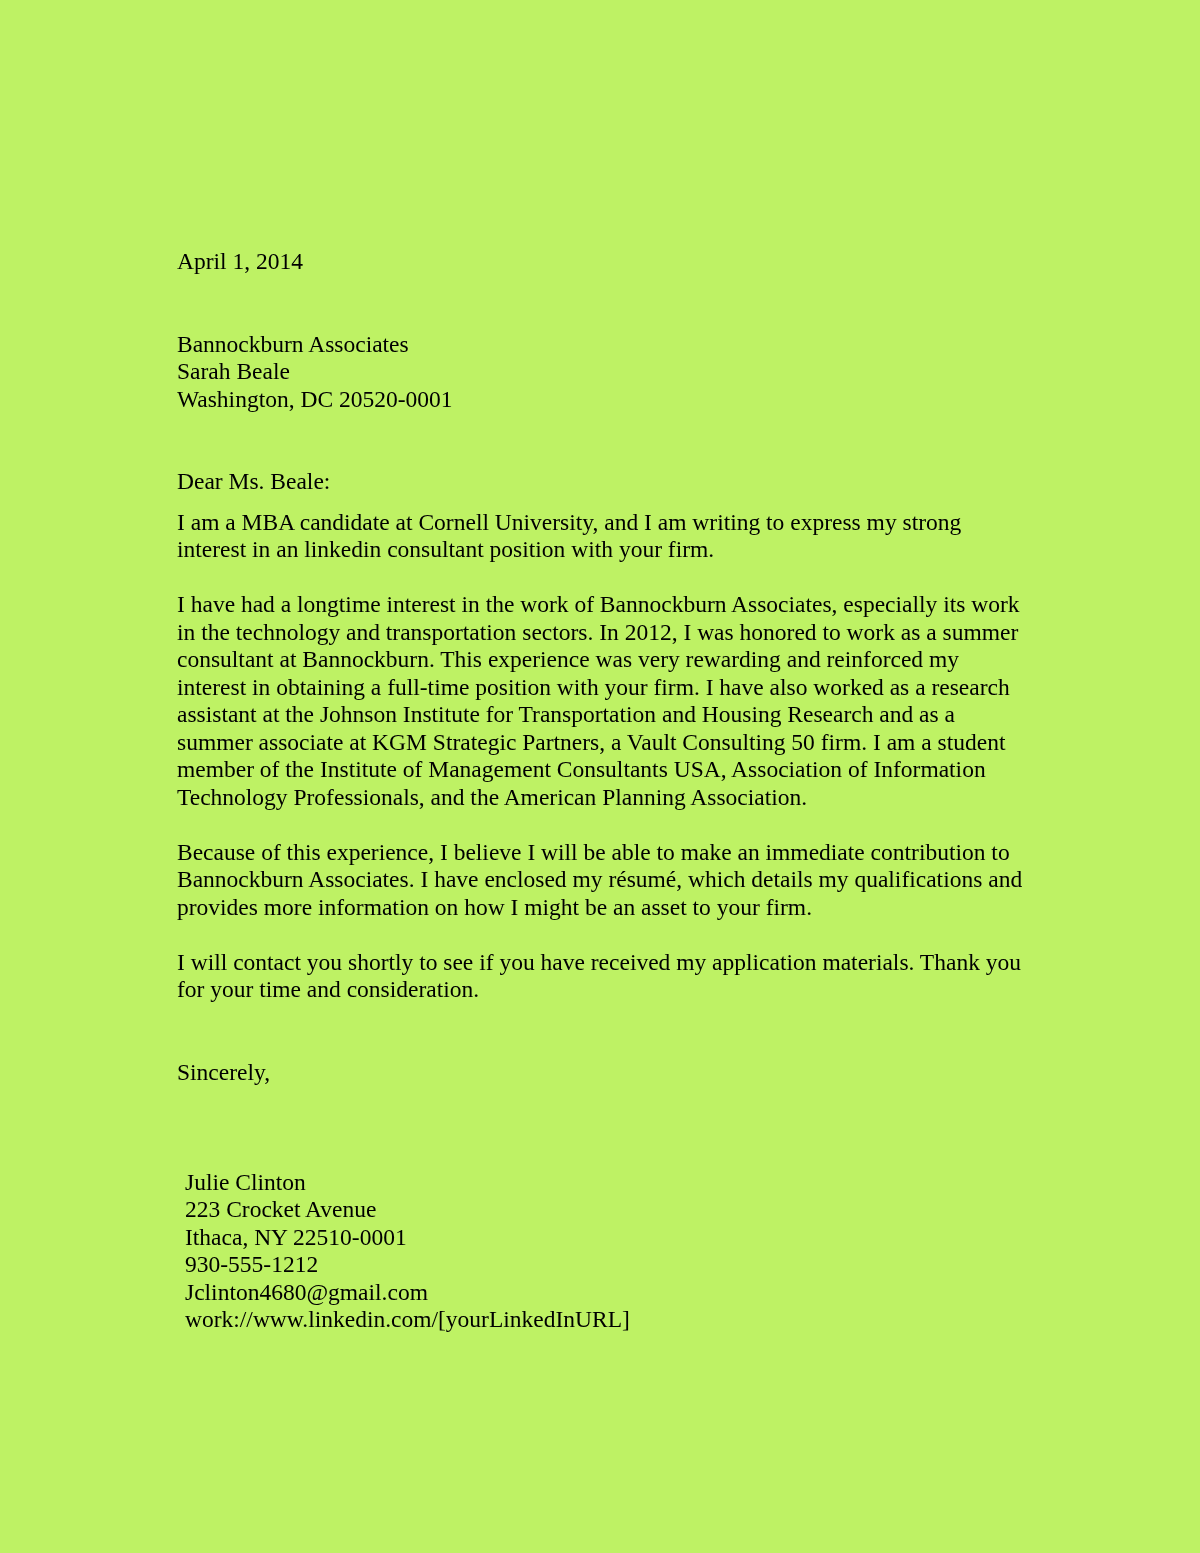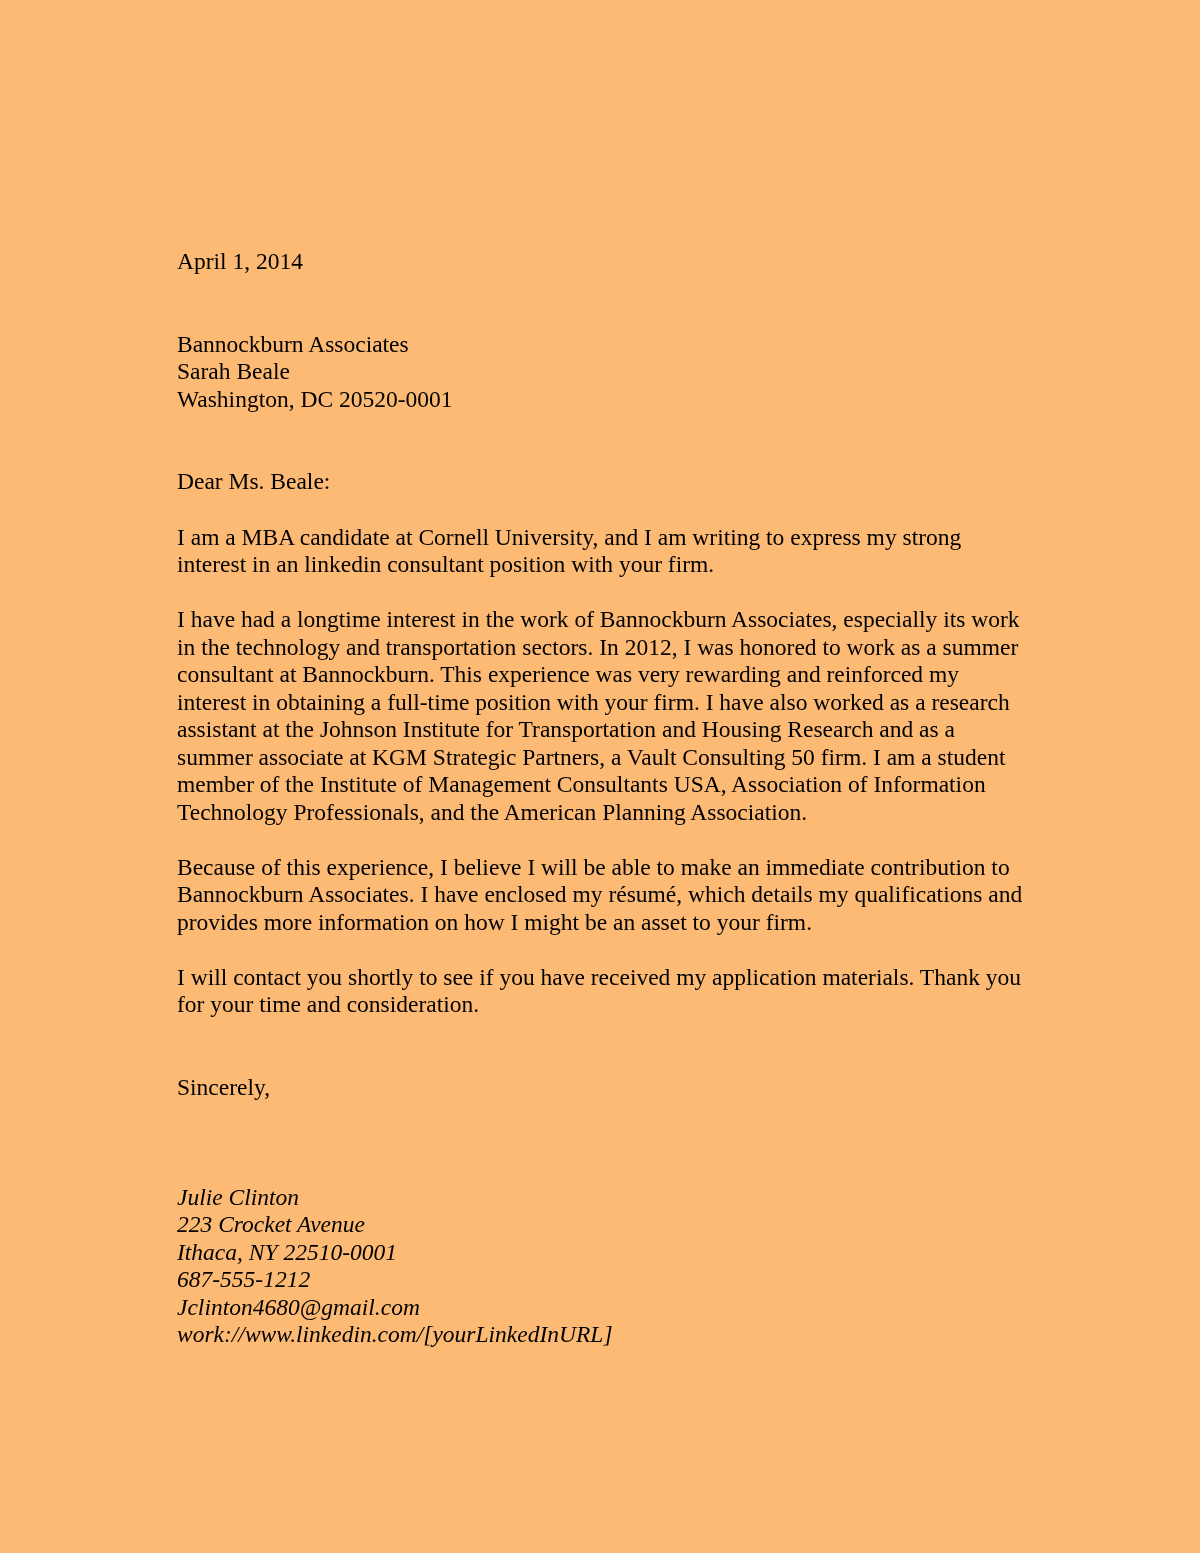--- a/index.html
+++ b/index.html
@@ -4,52 +4,51 @@
 <style>
   html, body {
     margin: 0;
     padding: 0;
     background: #ffffff;
   }
   .page {
     position: relative;
     width: 1200px;
     height: 1553px;
-    background: #fdba74;
+    background: #bef264;
     box-sizing: border-box;
     padding: 248px 175px 0 177px;
     font-family: "Liberation Serif", "DejaVu Serif", serif;
     font-size: 23.5px;
     line-height: 27.5px;
     color: #000000;
   }
   .content {
     width: 848px;
   }
   .block {
-    margin: 0 0 28px 0;
+    margin: 0 0 13px 0;
   }
   .block-gap2 {
     margin: 0 0 55px 0;
   }
   .line {
     display: block;
   }
   p.para {
     margin: 0 0 27.5px 0;
   }
   p.para-last {
     margin: 0 0 55px 0;
   }
   .closing {
     margin: 0 0 82.5px 0;
   }
   .signature {
-    margin: 0;
-    font-style: italic;
+    margin: 8px;
   }
 </style>
 </head>
 <body>
 
 <div class="page">
   <div class="content">
 
     <div class="block-gap2">
       <span class="line">April 1, 2014</span>
@@ -74,19 +73,19 @@
     <p class="para-last">I will contact you shortly to see if you have received my application materials. Thank you for your time and consideration.</p>
 
     <div class="closing">
       <span class="line">Sincerely,</span>
     </div>
 
     <div class="signature">
       <span class="line">Julie Clinton</span>
       <span class="line">223 Crocket Avenue</span>
       <span class="line">Ithaca, NY 22510-0001</span>
-      <span class="line">687-555-1212</span>
+      <span class="line">930-555-1212</span>
       <span class="line">Jclinton4680@gmail.com</span>
       <span class="line">work://www.linkedin.com/[yourLinkedInURL]</span>
     </div>
 
   </div>
 </div>
 
 </body></html>

